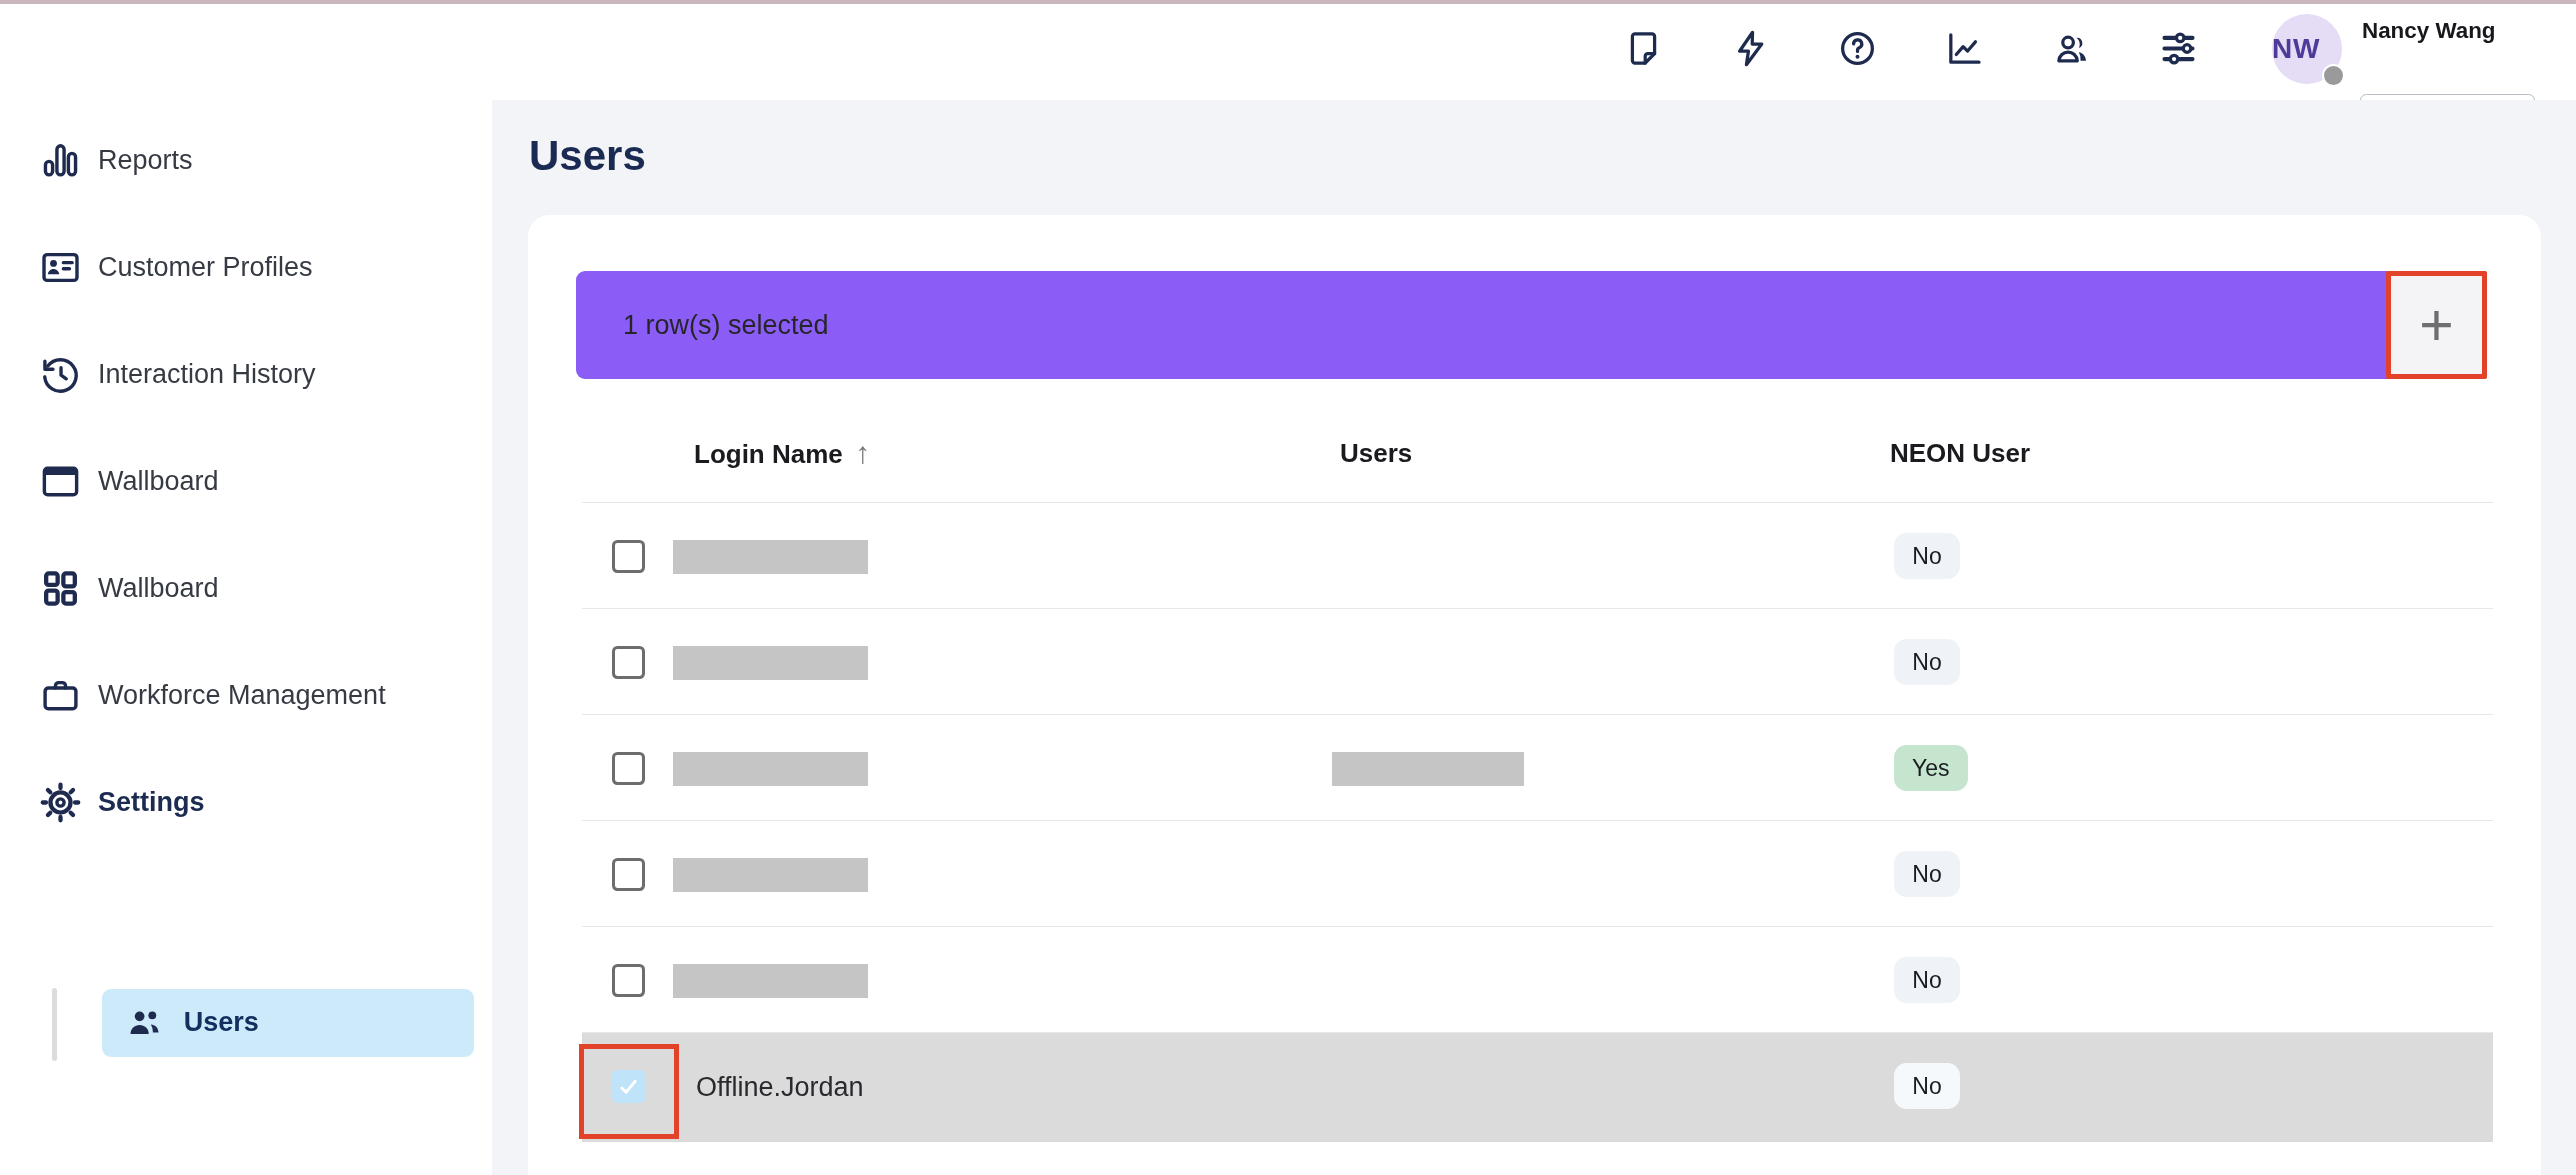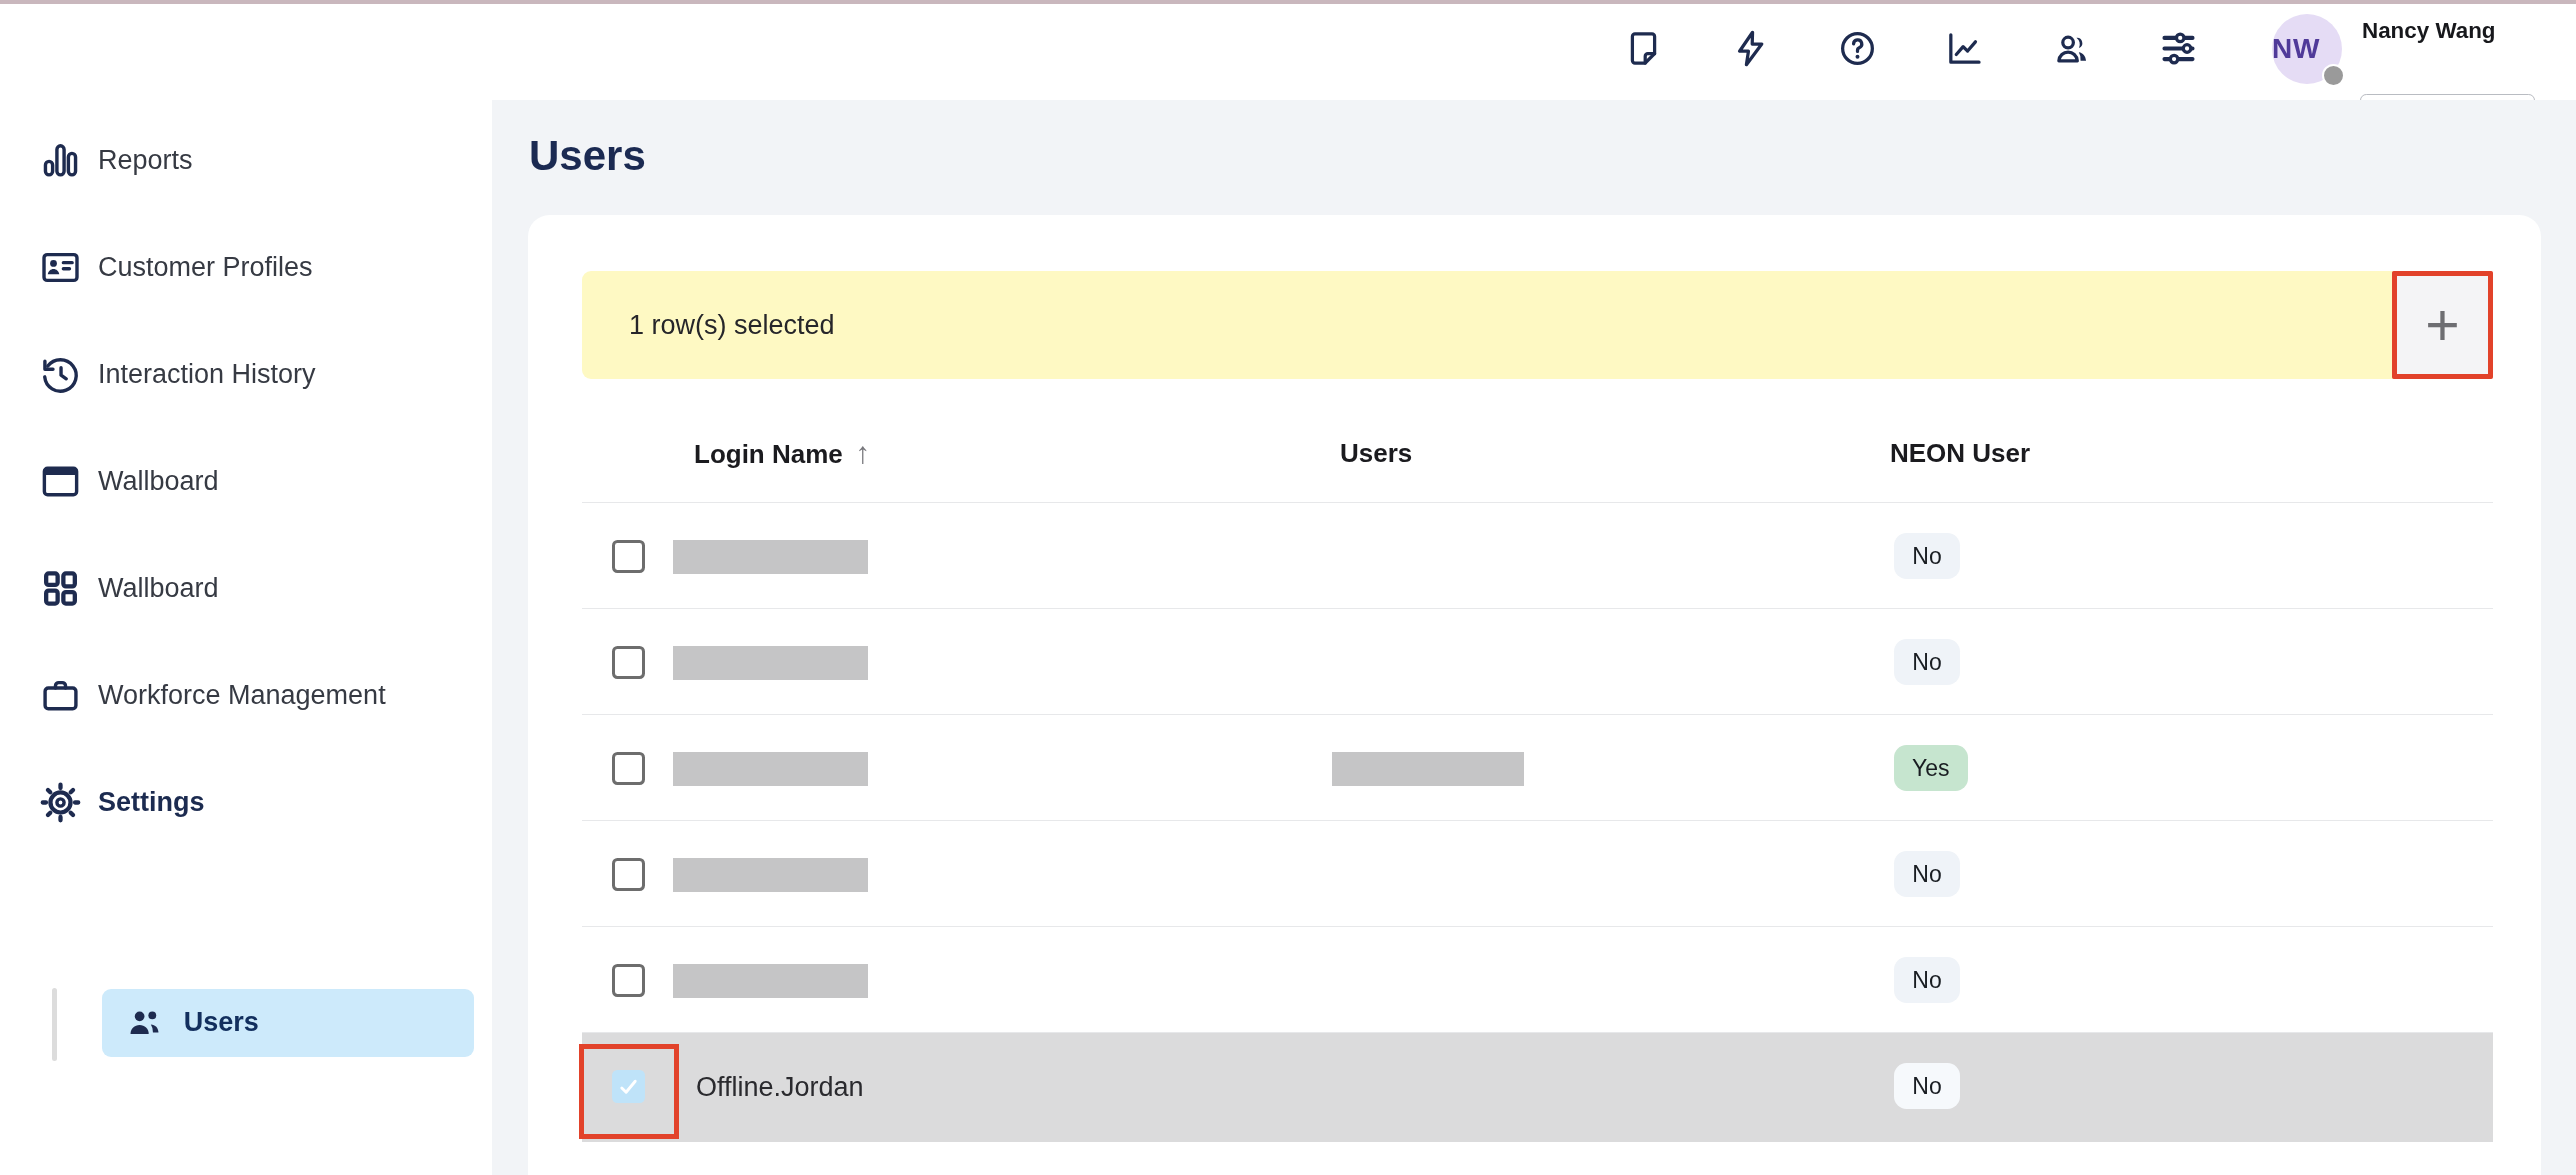--- a/index.html
+++ b/index.html
@@ -45,21 +45,21 @@
   .sub-line{position:absolute;left:52px;top:984px;width:5.4px;height:73px;background:#dcdcdc;border-radius:2.7px;}
   .sub-item{position:absolute;left:102px;top:985px;width:372px;height:68px;background:var(--active-bg);border-radius:9px;display:flex;align-items:center;padding-left:23px;cursor:pointer;}
   .sub-item svg{width:39px;height:39px;}
   .sub-label{margin-left:19.7px;font-size:27px;font-weight:bold;color:#122f5e;}
 
   
   .content-bg{position:absolute;left:492px;top:100px;width:2084px;height:1075px;background:var(--content-bg);}
   .page-title{position:absolute;left:529px;top:132px;font-size:42px;font-weight:bold;color:var(--navy-title);}
   .card{position:absolute;left:528px;top:215px;width:2013px;height:984px;background:#fff;border-radius:21.5px;}
 
-  .sel-bar{position:absolute;left:54px;top:56px;width:1911px;height:108px;background:#fef9c3;border-radius:9px;}
+  .sel-bar{position:absolute;left:48px;top:56px;width:1911px;height:108px;background:#8b5cf6;border-radius:9px;}
   .sel-text{position:absolute;left:47px;top:0;height:108px;line-height:108px;font-size:27px;color:#26262a;}
   .add-btn{position:absolute;right:0;top:0;width:101px;height:108px;display:flex;align-items:center;justify-content:center;font-size:59px;font-weight:300;color:#6e6e72;border:5.4px solid var(--accent-red);cursor:pointer;background:#f4f4f6;border-radius:1.8px;}
 
   .table{position:absolute;left:54px;top:188px;width:1911px;}
   .thead{position:relative;height:100px;border-bottom:1.8px solid #e7e8ea;}
   .th{position:absolute;top:0;height:100px;line-height:100px;font-size:26px;font-weight:bold;color:#1b1b1f;cursor:pointer;white-space:nowrap;}
   .th-login{left:112px;} .th-name{left:758px;} .th-neon{left:1308px;}
   .sort{font-size:30px;color:#77777c;font-weight:400;margin-left:12.5px;}
 
   .row{position:relative;height:106px;border-bottom:1.8px solid #e7e8ea;cursor:pointer;}

